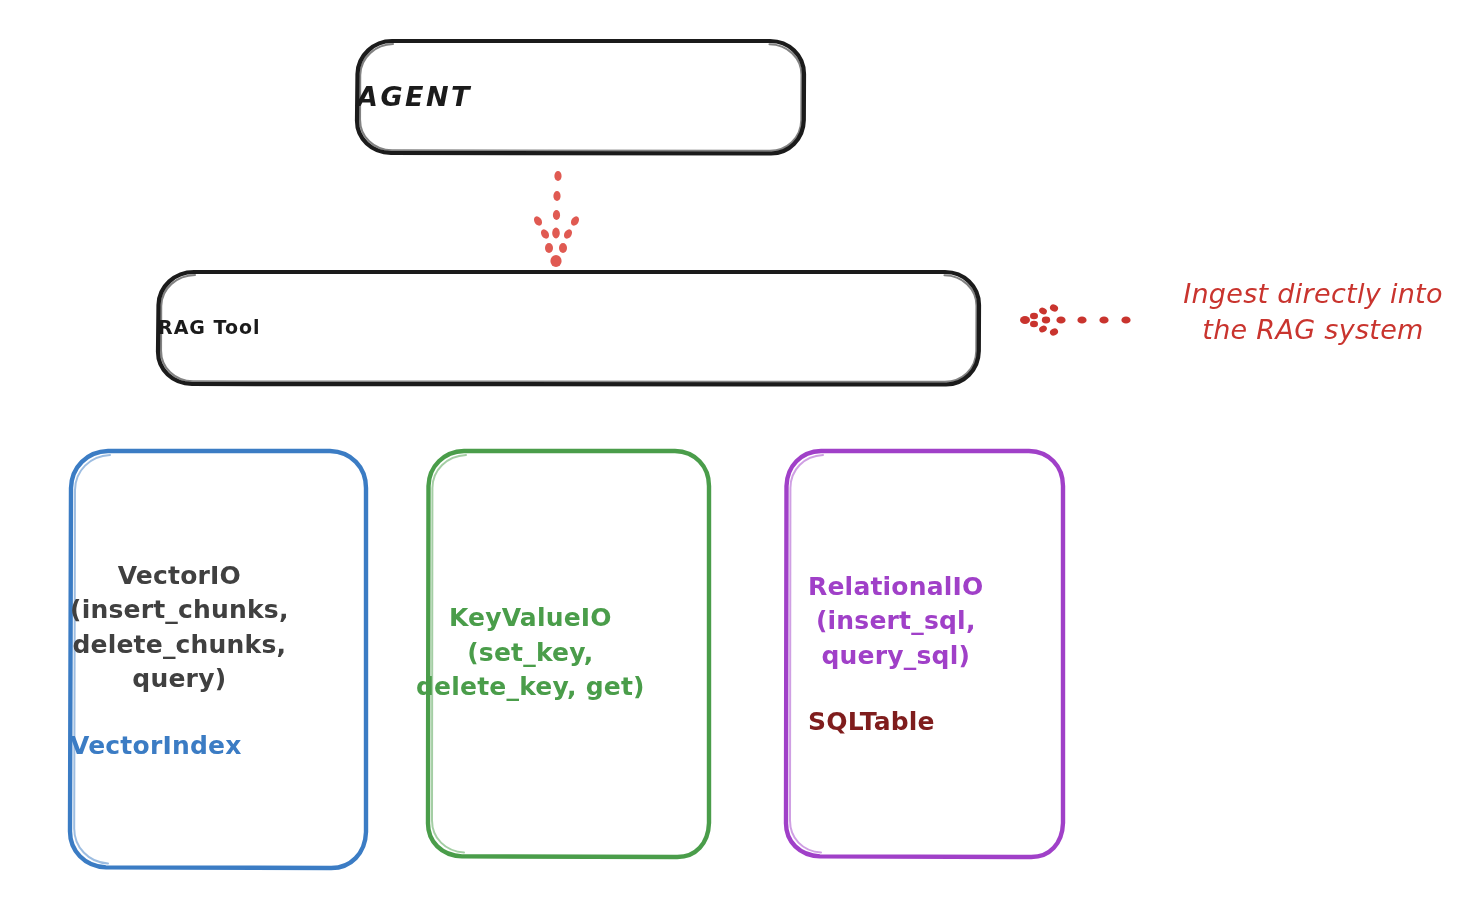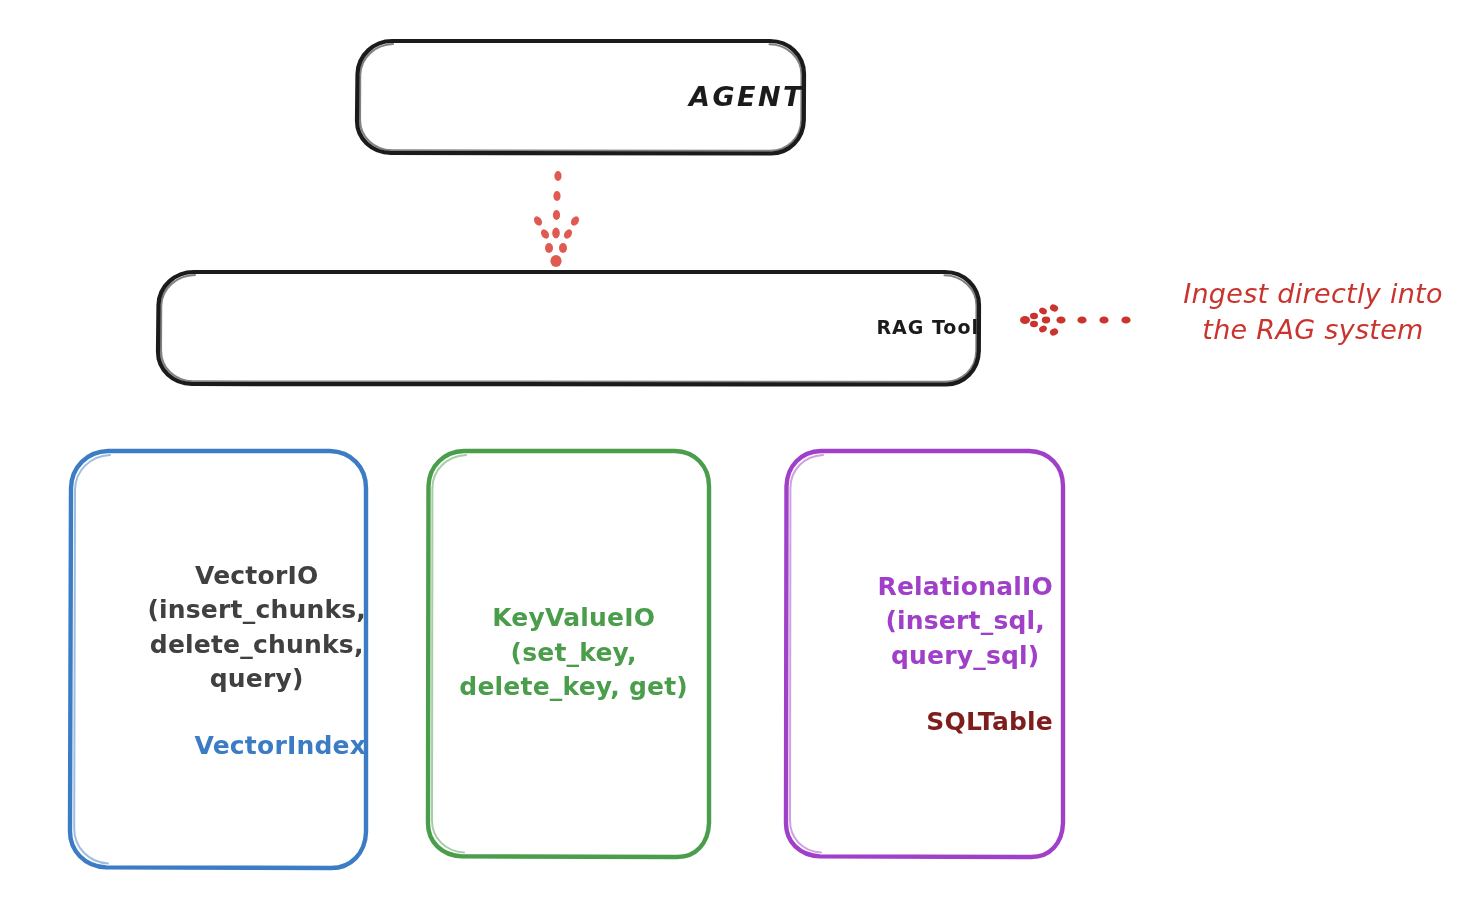--- a/index.html
+++ b/index.html
@@ -21,21 +21,21 @@
     top: 0;
     width: 1484px;
     height: 910px;
   }
 
   .node {
     position: absolute;
     box-sizing: border-box;
     display: flex;
     flex-direction: column;
-    align-items: flex-end;
+    align-items: flex-start;
     justify-content: center;
     text-align: center;
     background: transparent;
     pointer-events: auto;
   }
 
   .node-label {
     white-space: pre-line;
     line-height: 1.30;
     letter-spacing: 0.4px;
@@ -73,27 +73,27 @@
   }
 
   
   #vectorio-node {
     left: 70px;
     top: 450px;
     width: 296px;
     height: 418px;
   }
   #keyvalueio-node {
-    left: 407px;
+    left: 416px;
     top: 450px;
     width: 281px;
     height: 406px;
   }
   #relationalio-node {
-    left: 776px;
+    left: 808px;
     top: 450px;
     width: 277px;
     height: 406px;
   }
 
   .store-label {
     font-family: "DejaVu Sans", sans-serif;
     font-weight: 600;
     font-size: 25px;
     line-height: 1.38;

